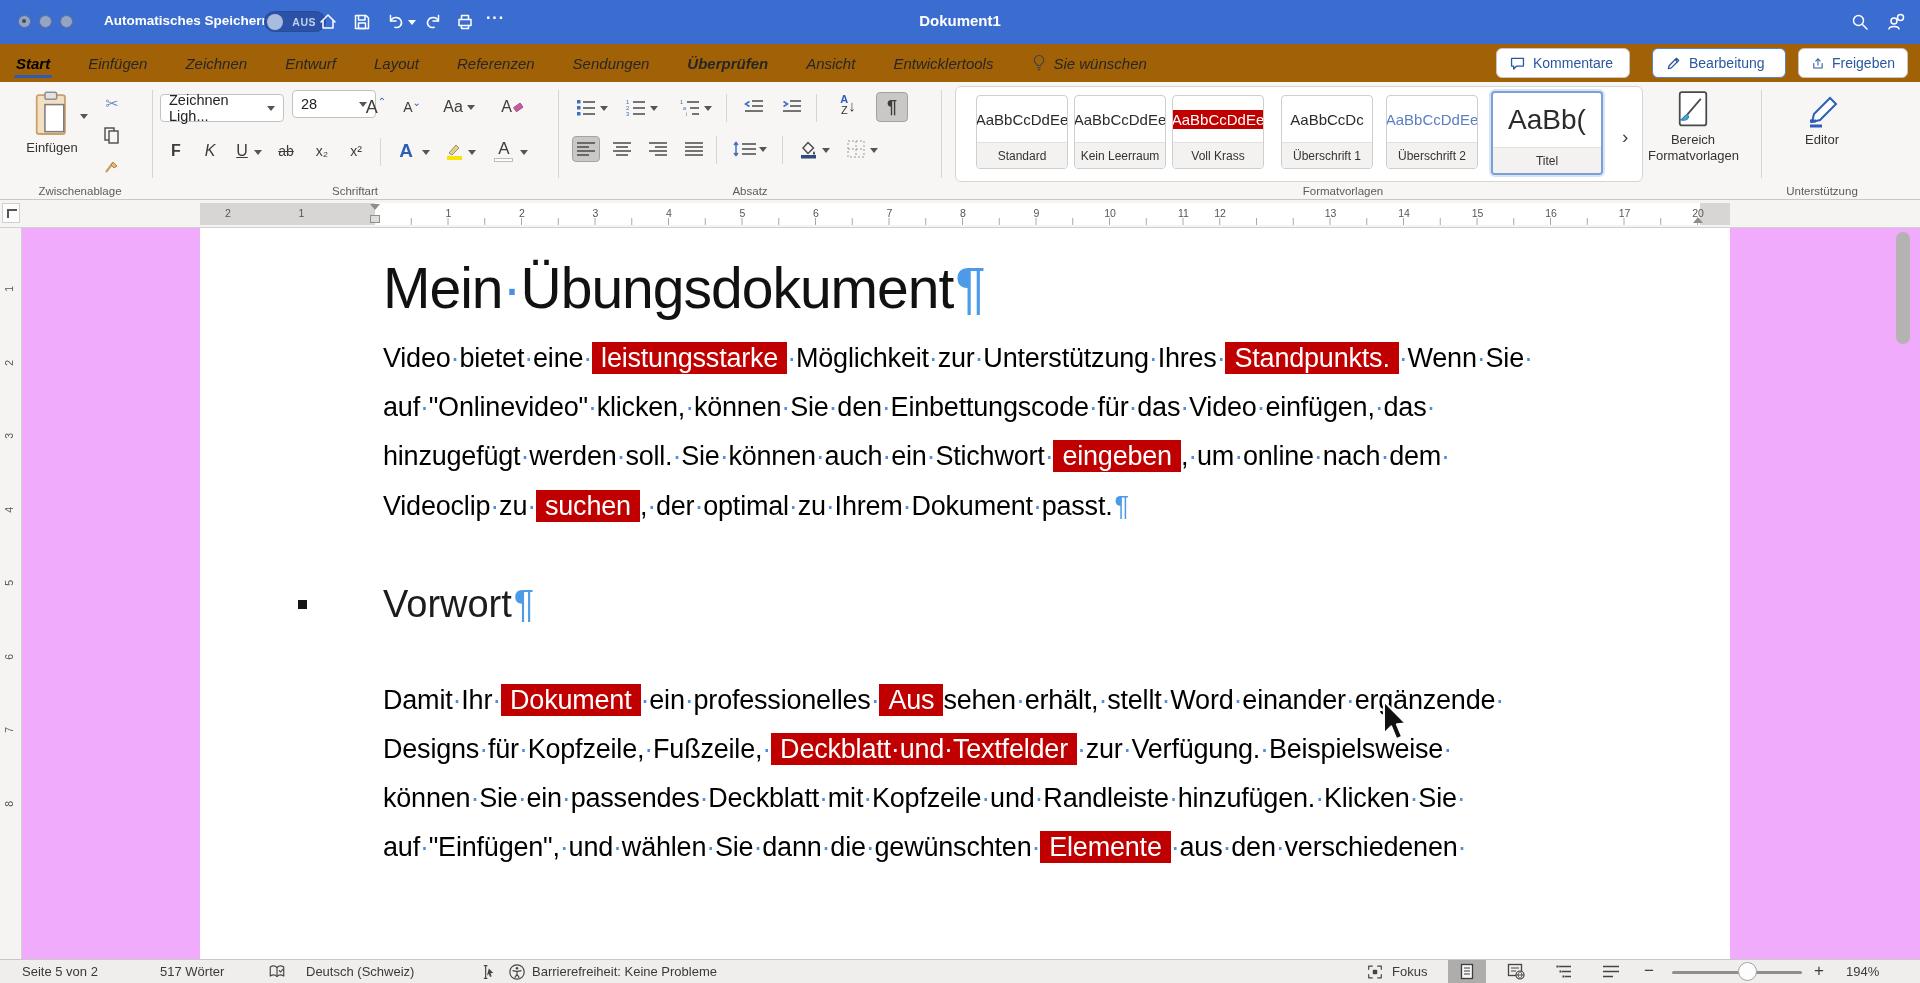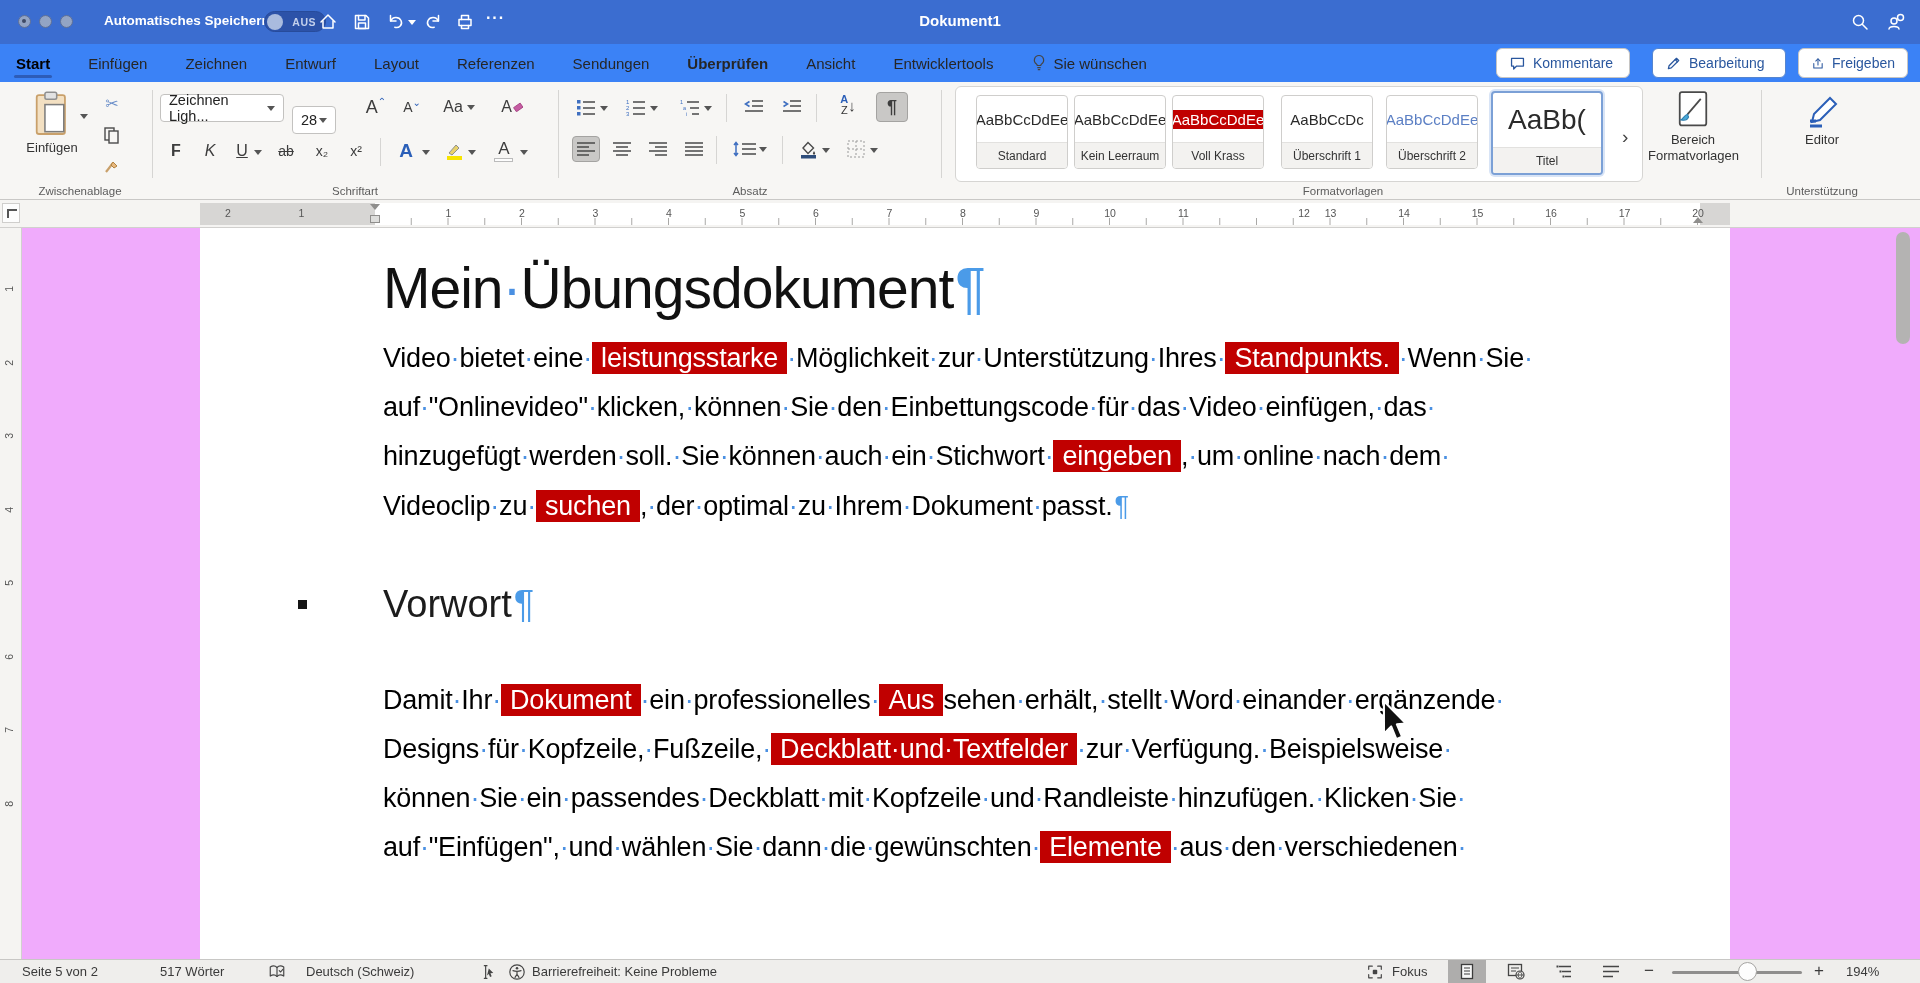--- a/index.html
+++ b/index.html
@@ -18,21 +18,21 @@
           background:#2c52a8;border:1px solid #274b9b;box-sizing:border-box;}
   .toggle .knob{position:absolute;left:2px;top:1.5px;width:16px;height:16px;border-radius:50%;background:#a9bbde;}
   .toggle .lbl{position:absolute;right:9px;top:4px;font-size:10.5px;font-weight:700;color:#c3d0ec;letter-spacing:.5px;}
   .tb-ic{position:absolute;top:12px;width:20px;height:20px;}
   .tb-ic svg{width:20px;height:20px;stroke:#fff;fill:none;stroke-width:1.5;stroke-linecap:round;stroke-linejoin:round;}
   .tb-dots{position:absolute;top:9px;color:#fff;font-size:16px;font-weight:700;letter-spacing:1px;}
   .doc-title{position:absolute;left:0;right:0;top:12px;text-align:center;color:#fff;font-size:15px;font-weight:700;}
   .tb-chev{position:absolute;top:20px;width:0;height:0;border-left:4px solid transparent;border-right:4px solid transparent;border-top:5px solid #fff;}
 
   
-  .tabrow{position:absolute;left:0;top:44px;width:1920px;height:38px;background:#3b82f6;}
+  .tabrow{position:absolute;left:0;top:44px;width:1920px;height:38px;background:#a16207;font-style:italic;}
   .tabs{position:absolute;left:14px;top:0;height:38px;display:flex;gap:34px;align-items:center;}
   .tab{position:relative;font-size:15px;color:#262626;padding:8px 2px;display:flex;align-items:center;gap:6px;cursor:default;}
   .tab.active{font-weight:700;color:#000;}
   .tab.active::after{content:"";position:absolute;left:0;right:0;bottom:2px;height:3px;background:#2d5cb8;border-radius:2px;}
   .tab.emph{font-weight:700;}
   .actbtn{position:absolute;top:48px;height:30px;background:#fff;border:1px solid #c6c5c3;border-radius:6px;
           display:flex;align-items:center;gap:7px;padding:0 12px;box-sizing:border-box;
           color:#2a579e;font-size:14px;}
   .actbtn svg{width:17px;height:17px;stroke:#2a579e;fill:none;stroke-width:1.5;stroke-linecap:round;stroke-linejoin:round;}
   .actbtn.sel{border:1.5px solid #5585d0;}
@@ -266,21 +266,21 @@
         <path d="M3 14 L10 5" stroke="#c9a06a" stroke-width="2.2" fill="none"></path>
         <path d="M10 4 L14 8 L11 10 L8 7 Z" fill="#e8b87e" stroke="#b0823f" stroke-width="1"></path>
       </svg>
   </div>
   <div class="glabel" style="left:80px">Zwischenablage</div>
 
   <div class="ddl" style="left:160px;top:12px;width:124px">
     <span>Zeichnen Ligh...</span>
       <span class="chev"></span>
   </div>
-  <div class="ddl" style="left:292px;top:24px;width:44px">
+  <div class="ddl" style="left:292px;top:8px;width:84px">
     <span>28</span>
       <span class="chev"></span>
   </div>
   <div class="sbtn" style="left:362px;top:12px">
     <span class="glyph" style="font-size:18px">A</span>
       <span class="blue" style="font-size:10px;margin-top:-12px">⌃</span>
   </div>
   <div class="sbtn" style="left:398px;top:12px">
     <span class="glyph" style="font-size:14px">A</span>
       <span class="blue" style="font-size:10px;margin-top:-10px">⌄</span>
@@ -508,21 +508,21 @@
       <span class="rnum" style="left: 322px;">2</span>
       <span class="rnum" style="left: 395.5px;">3</span>
       <span class="rnum" style="left: 469px;">4</span>
       <span class="rnum" style="left: 542.5px;">5</span>
       <span class="rnum" style="left: 616px;">6</span>
       <span class="rnum" style="left: 689.5px;">7</span>
       <span class="rnum" style="left: 763px;">8</span>
       <span class="rnum" style="left: 836.5px;">9</span>
       <span class="rnum" style="left: 910px;">10</span>
       <span class="rnum" style="left: 983.5px;">11</span>
-      <span class="rnum" style="left: 1104px;">12</span>
+      <span class="rnum" style="left: 1020px;">12</span>
       <span class="rnum" style="left: 1130.5px;">13</span>
       <span class="rnum" style="left: 1204px;">14</span>
       <span class="rnum" style="left: 1277.5px;">15</span>
       <span class="rnum" style="left: 1351px;">16</span>
       <span class="rnum" style="left: 1424.5px;">17</span>
       <span class="rnum" style="left: 1498px;">20</span>
     </div>
 </div>
 
 <div class="canvas">

